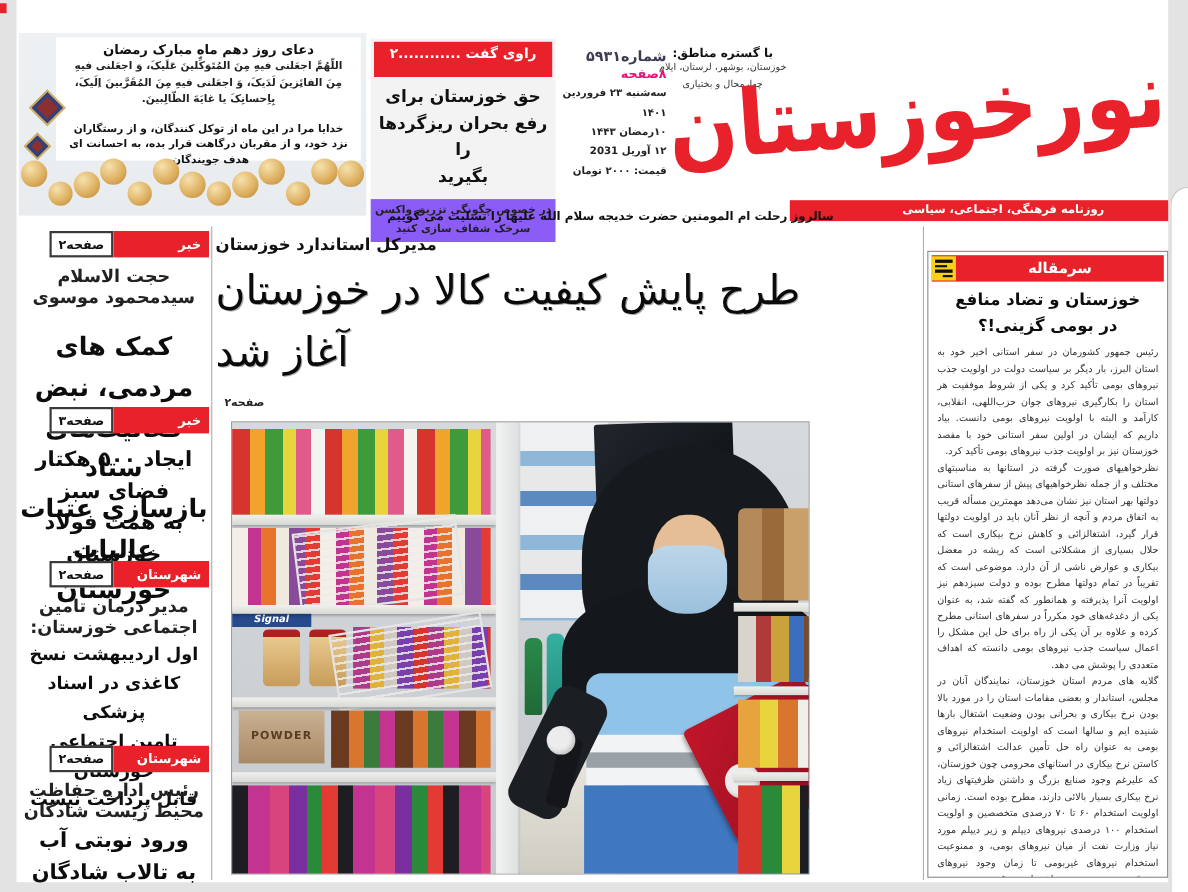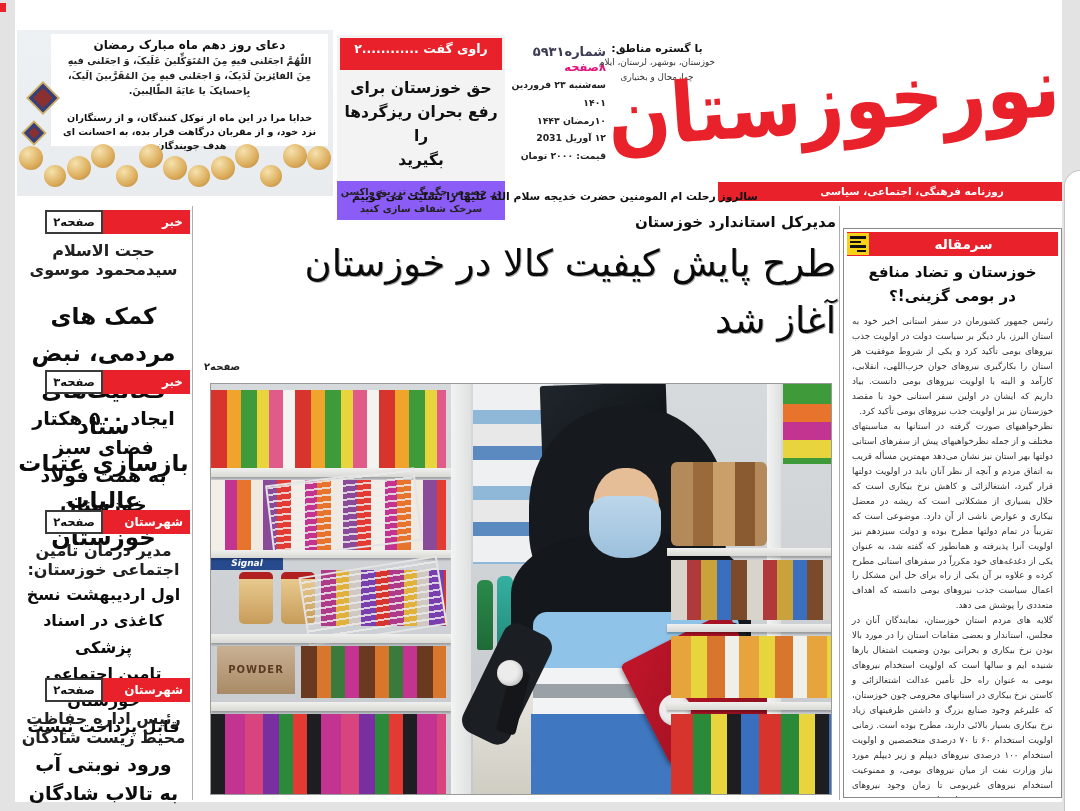--- a/index.html
+++ b/index.html
@@ -49,36 +49,36 @@
   .vl-1 { left:192px; } .vl-2 { left:839px; }
 
   .sidebar { position:absolute; left:17px; top:205px; width:173px; height:595px; }
   .side-item { position:absolute; left:0; width:173px; text-align:center; }
   .bar { display:flex; height:24px; }
   .cat-bar { background:#e8212a; color:#fff; font-size:12px; font-weight:bold; width:87px; line-height:24px; padding-right:7px; text-align:right;padding-left:44px; }
   .page-box { background:#fff; border:2px solid #3a3a3a; color:#111; font-size:11.5px; font-weight:bold; width:58px; line-height:20px; text-align:center; }
   .kicker-s { font-size:16px; font-weight:bold; color:#222; margin-top:7px; }
   .head-s { font-weight:bold; color:#0d0d0d; }
 
-  .center { position:absolute; left:196px; top:205px; width:640px; text-align:right; }
+  .center { position:absolute; left:196px; top:205px; width:640px; text-align:left; }
   .lead-kicker { font-size:15px; font-weight:bold; color:#111; margin-top:8px; }
   .lead-head { font-size:37px; font-weight:normal; color:#0a0a0a; line-height:1.55; margin-top:4px; text-shadow:1px 1px 0 rgba(0,0,0,.35); }
   .lead-pageref { position:absolute; left:8px; top:156px; font-size:10px; font-weight:bold; color:#222; }
 
   .editorial { position:absolute; left:843px; top:228px; width:219px; height:570px; border:1px solid #8a8a8a; background:#fff; overflow:hidden; padding:0 0 4px; }
   .ed-band { display:flex; align-items:center; height:24px; background:#e8212a; margin:3px 3px 4px; }
   .ed-icon { width:22px; height:22px; background:#f7d117; margin-left:0; flex:0 0 auto; display:flex; flex-direction:column; justify-content:center; gap:2px; padding:3px; }
   .ed-icon i { display:block; height:3px; background:#111; }
   .ed-icon i:nth-child(1){ width:100%; } .ed-icon i:nth-child(2){ width:70%; margin-right:auto;} .ed-icon i:nth-child(3){ width:100%; } .ed-icon i:nth-child(4){ width:55%; }
   .ed-label { color:#fff; font-size:13.5px; font-weight:bold; flex:1; text-align:center; }
   .ed-title { font-size:15px; font-weight:bold; color:#0d0d0d; text-align:center; line-height:1.6; margin:4px 4px 6px; }
   .ed-body { font-size:8.7px; color:#2e2e2e; line-height:1.72; text-align:justify; padding:0 8px; }
 
   
-  .photo { position:absolute; left:210px; top:383px; width:622px; height:412px; border:1px solid #9a9a9a; background:linear-gradient(180deg,#d7dadd,#c5c9cd); overflow:hidden; }
+  .photo { position:absolute; left:210px; top:383px; width:526px; height:412px; border:1px solid #9a9a9a; background:linear-gradient(180deg,#d7dadd,#c5c9cd); overflow:hidden; }
   .ph { position:absolute; }
   .shelfboard { background:linear-gradient(180deg,#f0f0ee,#d8d8d4); box-shadow:0 2px 2px rgba(0,0,0,.25); }
   .post { background:linear-gradient(90deg,#f2f3f3,#dfe1e1); }
   .basket { border:2px solid #e4e4e4; background:repeating-linear-gradient(0deg, rgba(240,240,240,.0) 0 5px, rgba(235,235,235,.85) 5px 7px); }
   .signal-sign { background:#274a8e; color:#fff; font-size:9px; font-style:italic; font-weight:bold; text-align:center; line-height:14px; }
   .powder-box { background:linear-gradient(180deg,#c9b193,#a98a66); color:#5a3c22; font-size:10px; font-weight:bold; text-align:center; line-height:48px; letter-spacing:1px; }
   .tv { background:linear-gradient(135deg,#20262c,#0e1216); transform:rotate(-2deg); border-radius:3px; }
   .hijab { background:#16191d; border-radius:48% 48% 40% 40%; }
   .drape { background:#14171b; border-radius:40% 40% 18% 18%; }
   .face { background:#e5bd96; border-radius:46%; }

